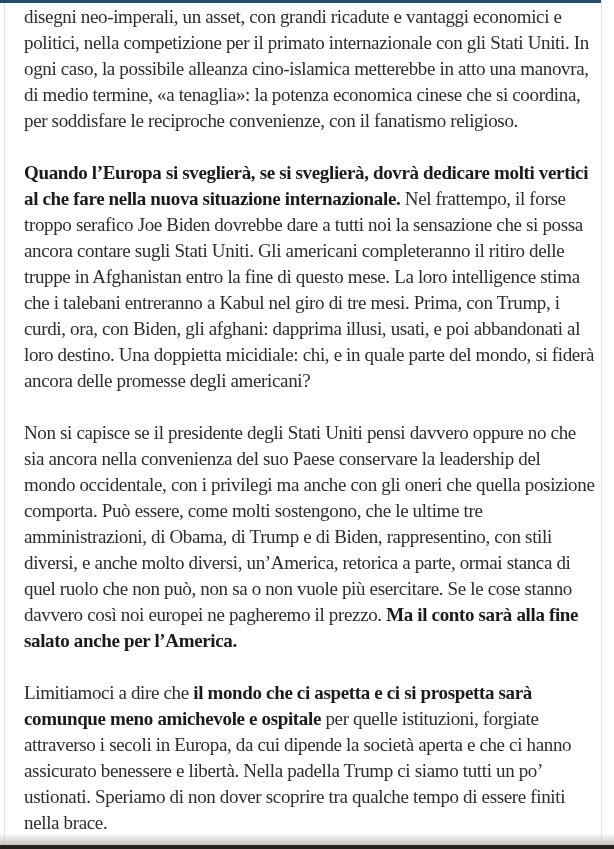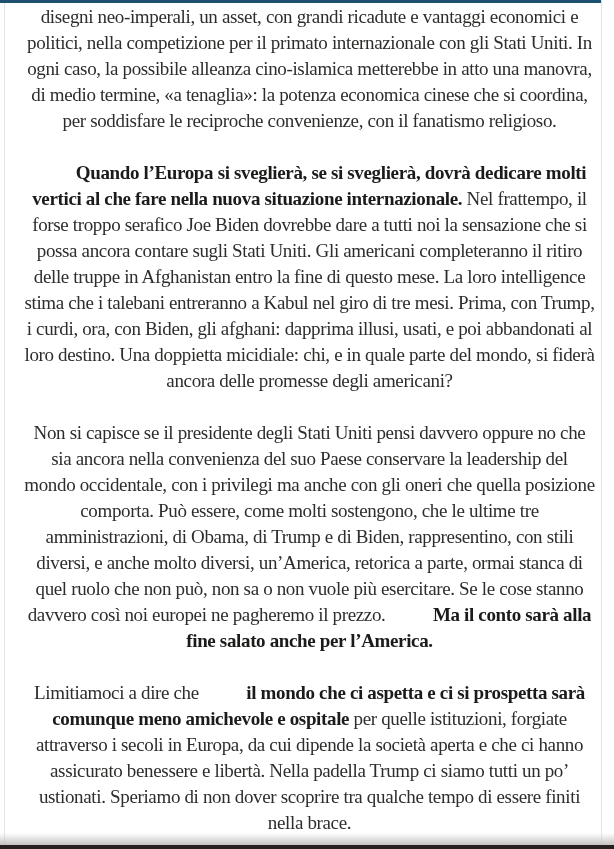--- a/index.html
+++ b/index.html
@@ -37,26 +37,24 @@
     box-sizing:border-box;
     padding:1px 6px 0 19px;
     font-size:19px;
     line-height:26px;
     letter-spacing:-0.35px;
     color:var(--text);
     text-rendering:optimizeLegibility;
   }
   .article-body p{
     margin:0 0 26px 0;
-    text-align:center;
   }
   .article-body b{
     font-weight:bold;
     color:var(--bold-text);
-    margin-left:43px;
   }
   .bottom-fade{
     position:absolute;left:0;bottom:3px;
     width:614px;height:13px;
     background:linear-gradient(to bottom, rgba(214,214,214,0) 0%, rgba(205,203,201,0.55) 45%, rgba(186,183,180,0.9) 100%);
     z-index:2;
     pointer-events:none;
   }
   .bottom-bar{
     position:absolute;left:0;bottom:0;

